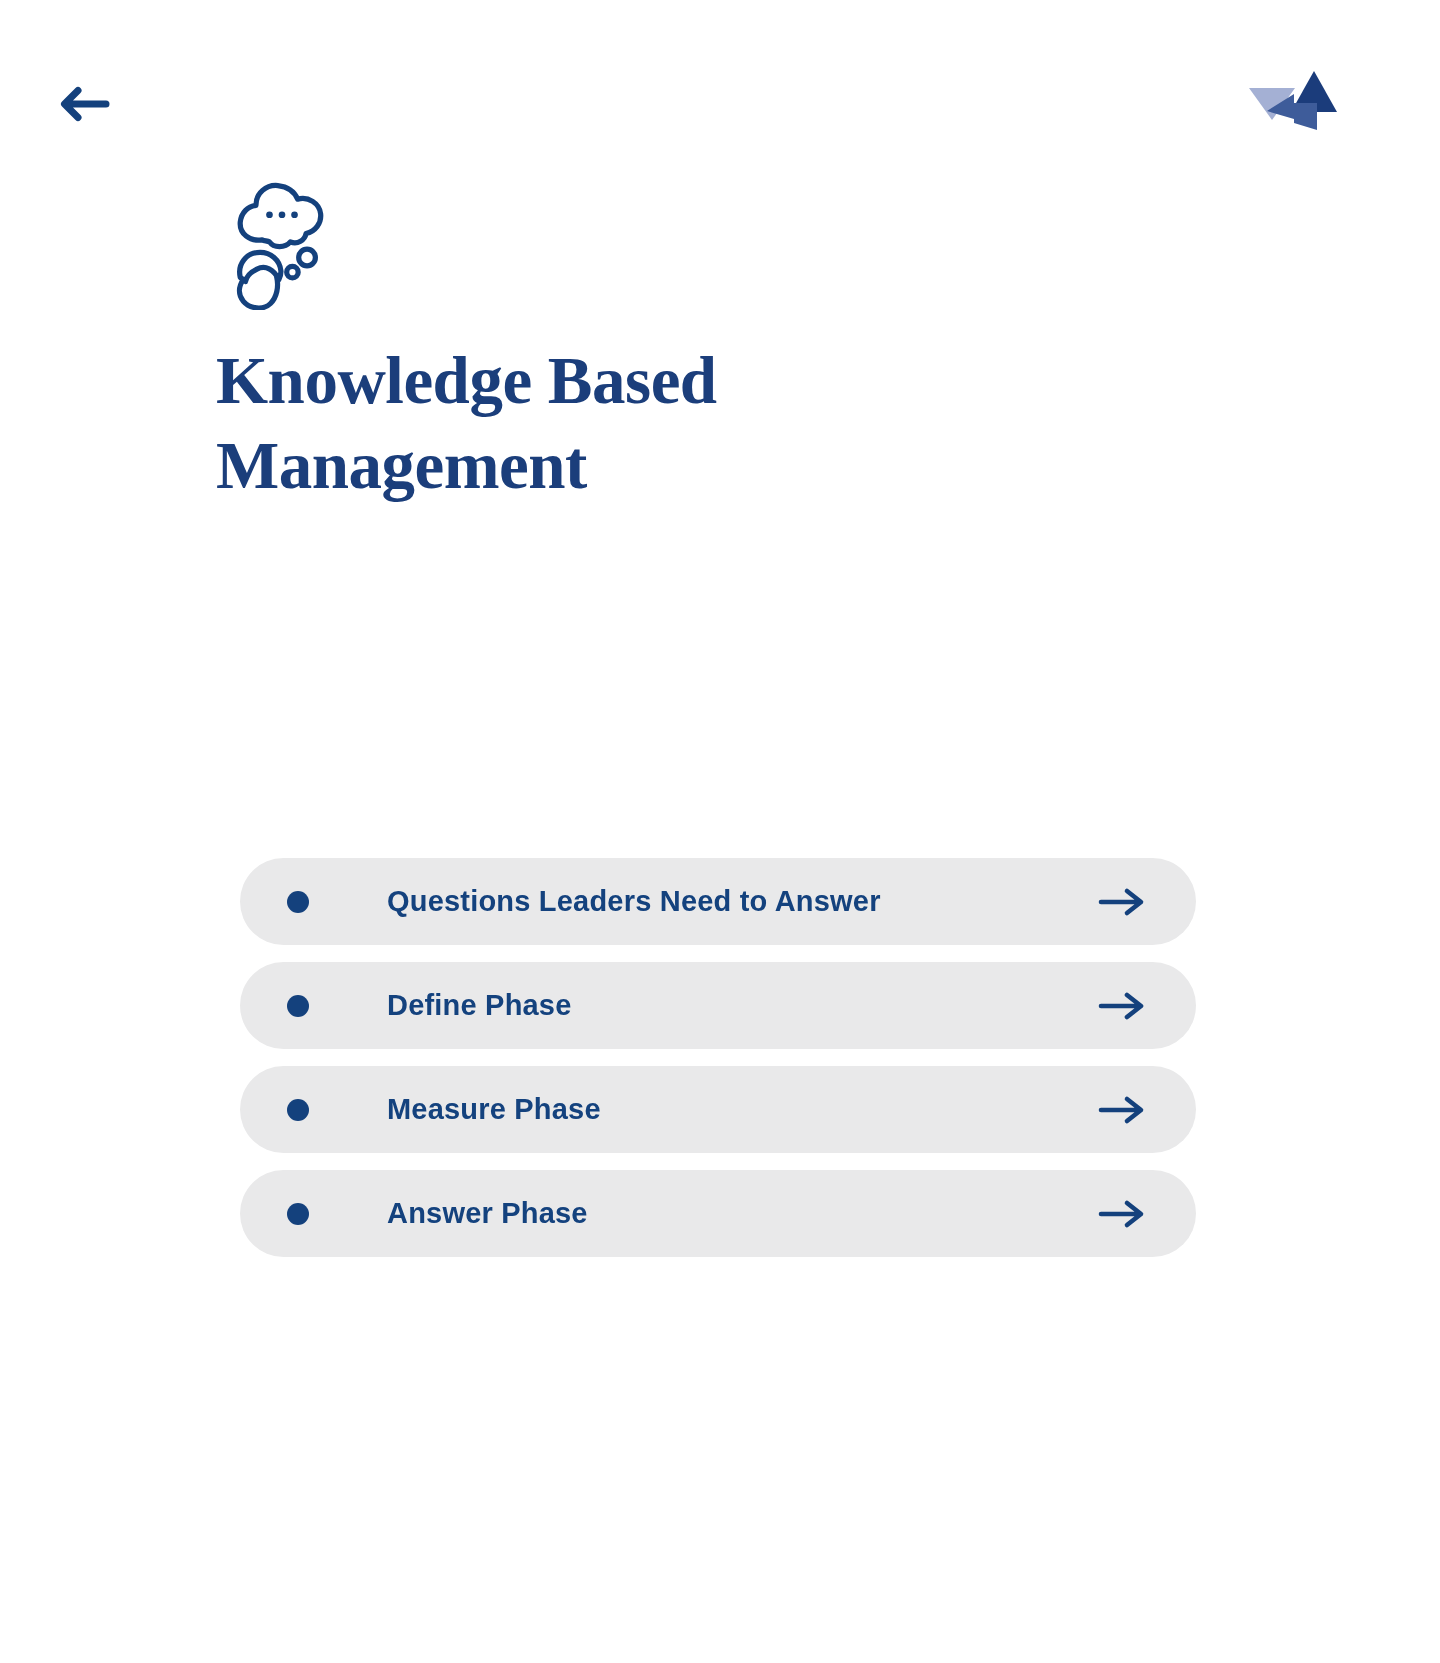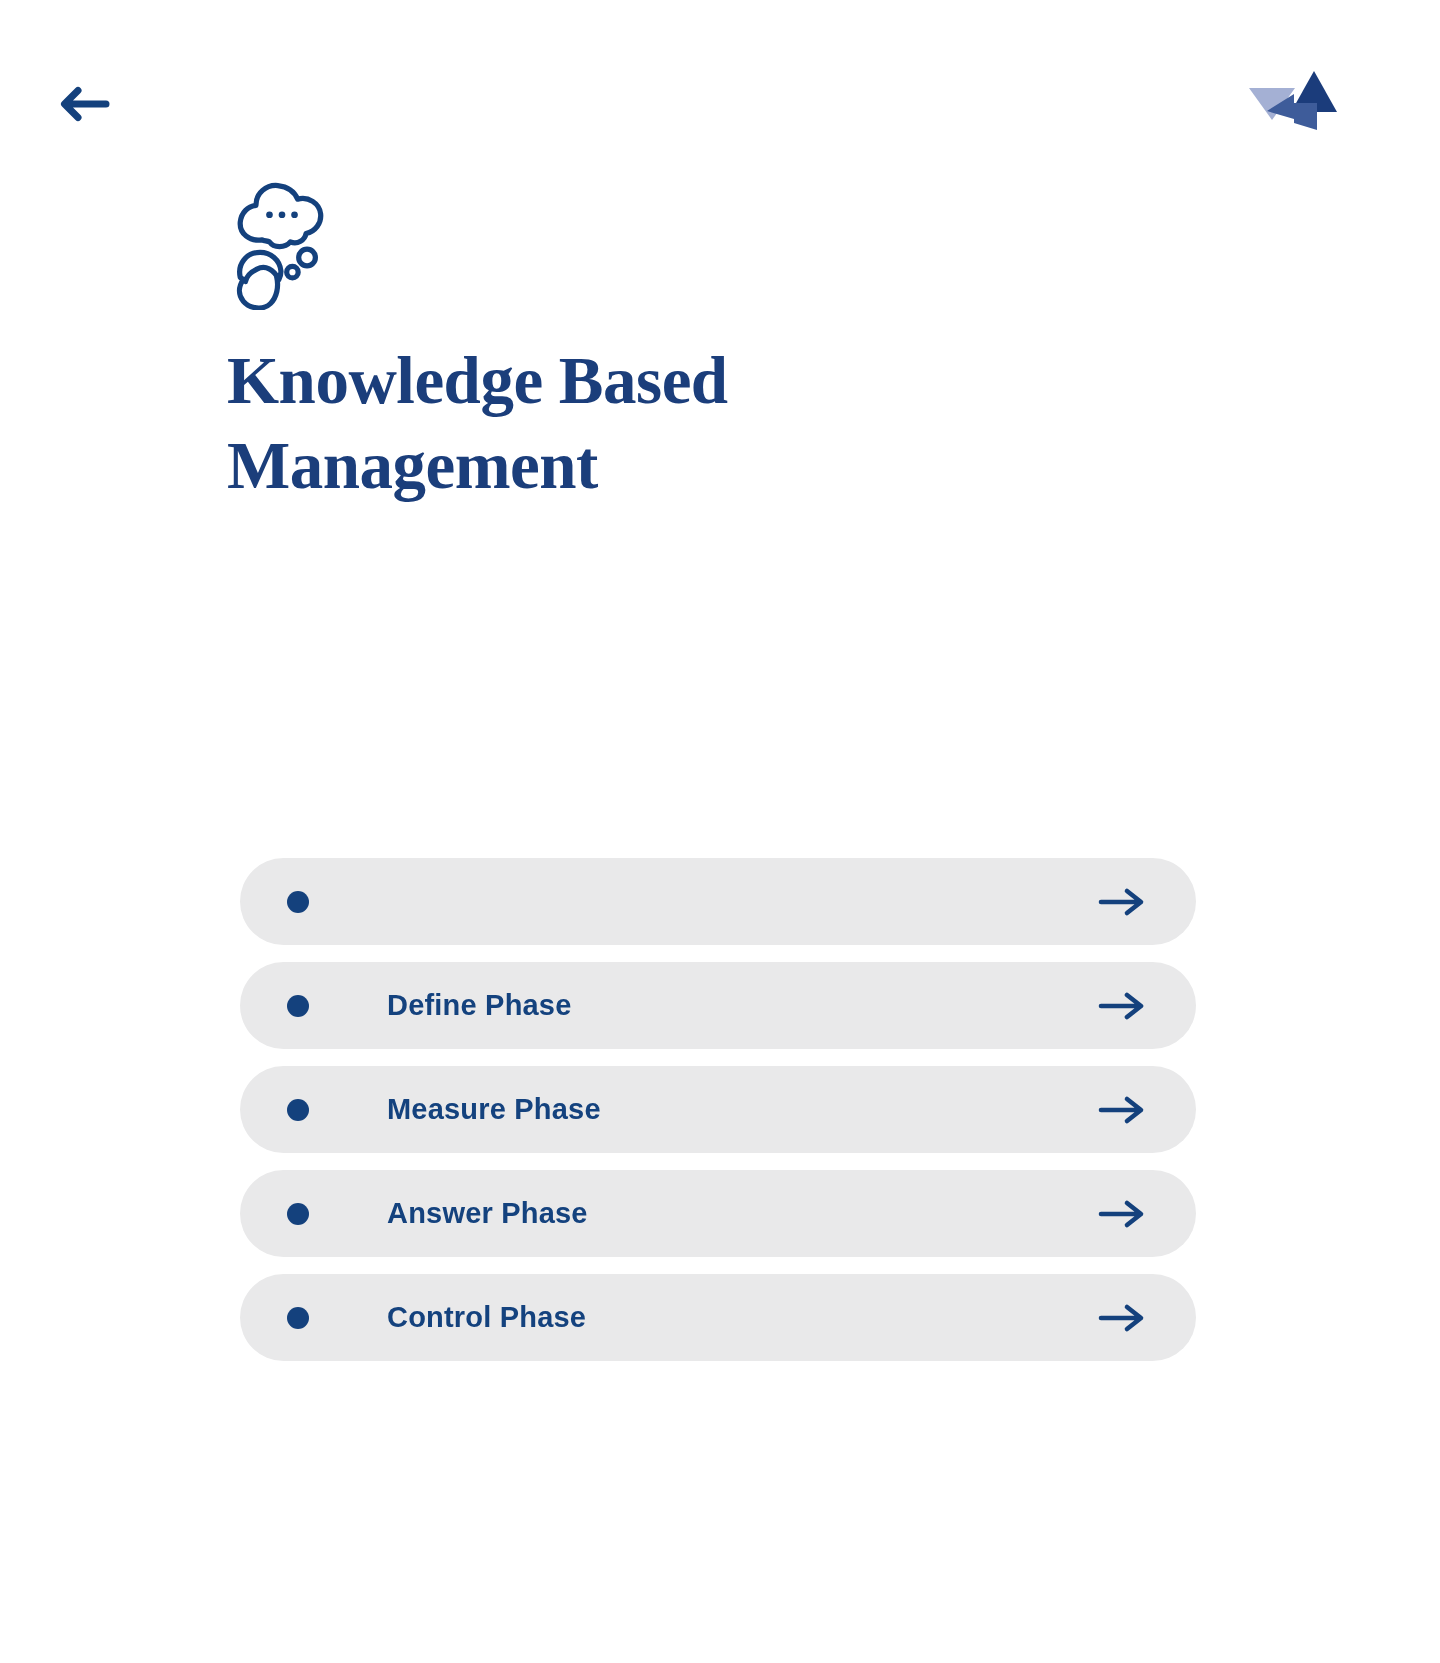--- a/index.html
+++ b/index.html
@@ -45,21 +45,21 @@
     position: absolute;
     left: 234px;
     top: 178px;
     width: 96px;
     height: 132px;
   }
 
   
   .page-title {
     position: absolute;
-    left: 227px;
+    left: 216px;
     top: 338px;
     width: 660px;
     font-family: "Liberation Serif", "DejaVu Serif", serif;
     font-weight: 700;
     font-size: 67px;
     line-height: 85px;
     letter-spacing: -0.5px;
     color: #1B3E7B;
   }
 
@@ -156,20 +156,21 @@
     </svg>
   </div>
 
   <h1 class="page-title">Knowledge Based Management</h1>
 
 
   <div class="menu">
 
     <div class="menu-item">
       <span class="bullet"></span>
+      <span class="label">Questions Leaders Need to Answer</span>
       <span class="arrow">
         <svg width="48" height="30" viewBox="0 0 48 30" fill="none">
           <path d="M3 15 H42 M29 4 L43 15 L29 26" stroke="#14417D" stroke-width="4.6" stroke-linecap="round" stroke-linejoin="round"></path>
         </svg>
       </span>
     </div>
 
     <div class="menu-item">
       <span class="bullet"></span>
       <span class="label">Define Phase</span>
@@ -194,24 +195,15 @@
     <div class="menu-item">
       <span class="bullet"></span>
       <span class="label">Answer Phase</span>
       <span class="arrow">
         <svg width="48" height="30" viewBox="0 0 48 30" fill="none">
           <path d="M3 15 H42 M29 4 L43 15 L29 26" stroke="#14417D" stroke-width="4.6" stroke-linecap="round" stroke-linejoin="round"></path>
         </svg>
       </span>
     </div>
 
-    <div class="menu-item">
-      <span class="bullet"></span>
-      <span class="label">Control Phase</span>
-      <span class="arrow">
-        <svg width="48" height="30" viewBox="0 0 48 30" fill="none">
-          <path d="M3 15 H42 M29 4 L43 15 L29 26" stroke="#14417D" stroke-width="4.6" stroke-linecap="round" stroke-linejoin="round"></path>
-        </svg>
-      </span>
-    </div>
 
   </div>
 </div>
 
 </body></html>

